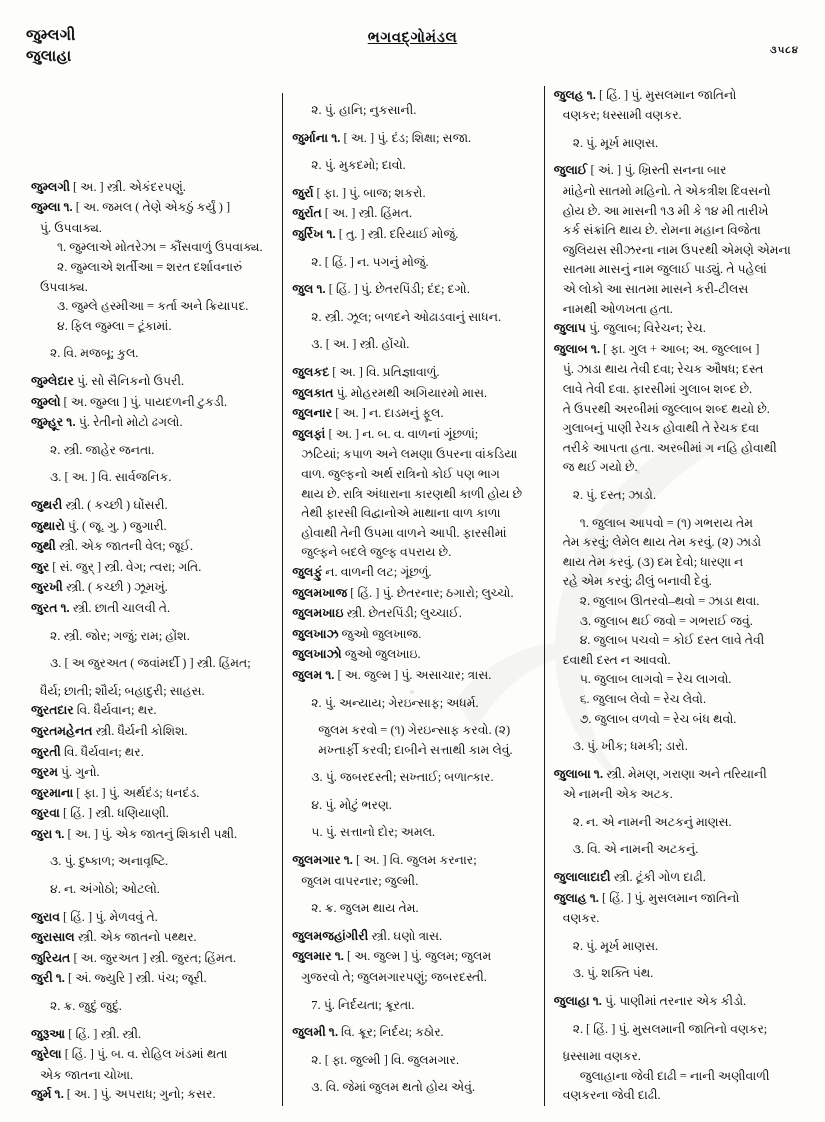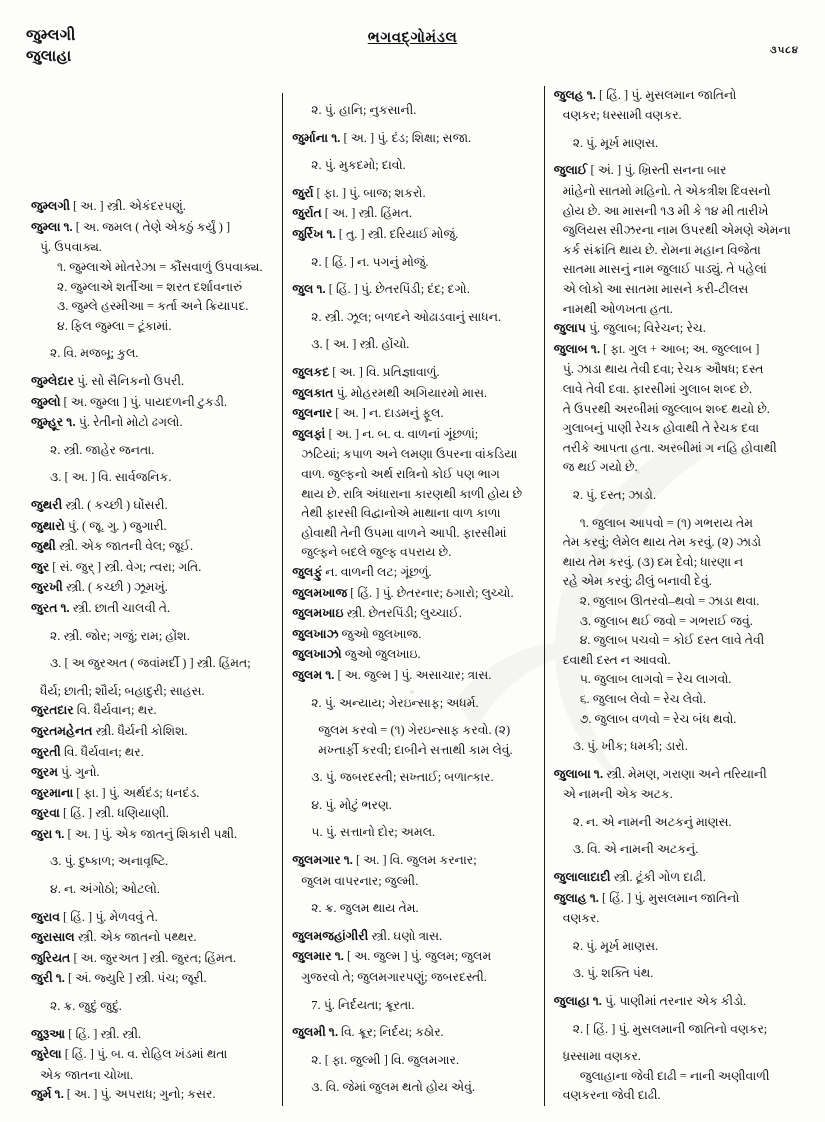--- a/index.html
+++ b/index.html
@@ -121,20 +121,21 @@
     <div class="hdr-right">૩૫૮૪</div>
   </div>
 
   <div class="columns">
     <div class="col" id="col-1">
         <p class="entry"><span class="hw">જુમ્લગી</span><span> [ અ. ] સ્ત્રી. એકંદરપણું.</span></p>
         <p class="entry"><span class="hw">જુમ્લા ૧.</span><span> [ અ. જમલ ( તેણે એકઠું કર્યું ) ]</span></p>
         <p class="cont">પું. ઉપવાક્ય.</p>
         <p class="sub2">૧. જુમ્લાએ મોતરેઝા = કૌંસવાળું ઉપવાક્ય.</p>
         <p class="sub2">૨. જુમ્લાએ શર્તીઆ = શરત દર્શાવનારું</p>
+        <p class="cont">ઉપવાક્ય.</p>
         <p class="sub2">૩. જુમ્લે હસ્મીઆ = કર્તા અને ક્રિયાપદ.</p>
         <p class="sub2">૪. ફિલ જુમ્લા = ટૂંકામાં.</p>
         <p class="sub">૨. વિ. મજબૂ; કુલ.</p>
         <p class="entry"><span class="hw">જુમ્લેદાર</span><span> પું. સો સૈનિકનો ઉપરી.</span></p>
         <p class="entry"><span class="hw">જુમ્લો</span><span> [ અ. જુમ્લા ] પું. પાયદળની ટુકડી.</span></p>
         <p class="entry"><span class="hw">જુમ્હૂર ૧.</span><span> પું. રેતીનો મોટો ઢગલો.</span></p>
         <p class="sub">૨. સ્ત્રી. જાહેર જનતા.</p>
         <p class="sub">૩. [ અ. ] વિ. સાર્વજનિક.</p>
         <p class="entry"><span class="hw">જુથરી</span><span> સ્ત્રી. ( કચ્છી ) ઘોંસરી.</span></p>
         <p class="entry"><span class="hw">જુથારો</span><span> પું. ( જૂ. ગુ. ) જુગારી.</span></p>
@@ -208,22 +209,22 @@
         <p class="sub">૨. [ ફા. જુલ્મી ] વિ. જુલમગાર.</p>
         <p class="sub">૩. વિ. જેમાં જુલમ થતો હોય એવું.</p>
       </div>
     <div class="col" id="col-3">
         <p class="entry"><span class="hw">જુલહ ૧.</span><span> [ હિં. ] પું. મુસલમાન જાતિનો</span></p>
         <p class="cont">વણકર; ધસ્સામી વણકર.</p>
         <p class="sub">૨. પું. મૂર્ખ માણસ.</p>
         <p class="entry"><span class="hw">જુલાઈ</span><span> [ અં. ] પું. ખ્રિસ્તી સનના બાર</span></p>
         <p class="cont">માંહેનો સાતમો મહિનો. તે એકત્રીશ દિવસનો</p>
         <p class="cont">હોય છે. આ માસની ૧૩ મી કે ૧૪ મી તારીખે</p>
+        <p class="cont">કર્ક સંક્રાંતિ થાય છે. રોમના મહાન વિજેતા</p>
         <p class="cont">જુલિયસ સીઝરના નામ ઉપરથી એમણે એમના</p>
-        <p class="cont">કર્ક સંક્રાંતિ થાય છે. રોમના મહાન વિજેતા</p>
         <p class="cont">સાતમા માસનું નામ જુલાઈ પાડ્યું. તે પહેલાં</p>
         <p class="cont">એ લોકો આ સાતમા માસને કરી-ટીલસ</p>
         <p class="cont">નામથી ઓળખતા હતા.</p>
         <p class="entry"><span class="hw">જુલાપ</span><span> પું. જુલાબ; વિરેચન; રેચ.</span></p>
         <p class="entry"><span class="hw">જુલાબ ૧.</span><span> [ ફા. ગુલ + આબ; અ. જુલ્લાબ ]</span></p>
         <p class="cont">પું. ઝાડા થાય તેવી દવા; રેચક ઔષધ; દસ્ત</p>
         <p class="cont">લાવે તેવી દવા. ફારસીમાં ગુલાબ શબ્દ છે.</p>
         <p class="cont">તે ઉપરથી અરબીમાં જુલ્લાબ શબ્દ થયો છે.</p>
         <p class="cont">ગુલાબનું પાણી રેચક હોવાથી તે રેચક દવા</p>
         <p class="cont">તરીકે આપતા હતા. અરબીમાં ગ નહિ હોવાથી</p>

